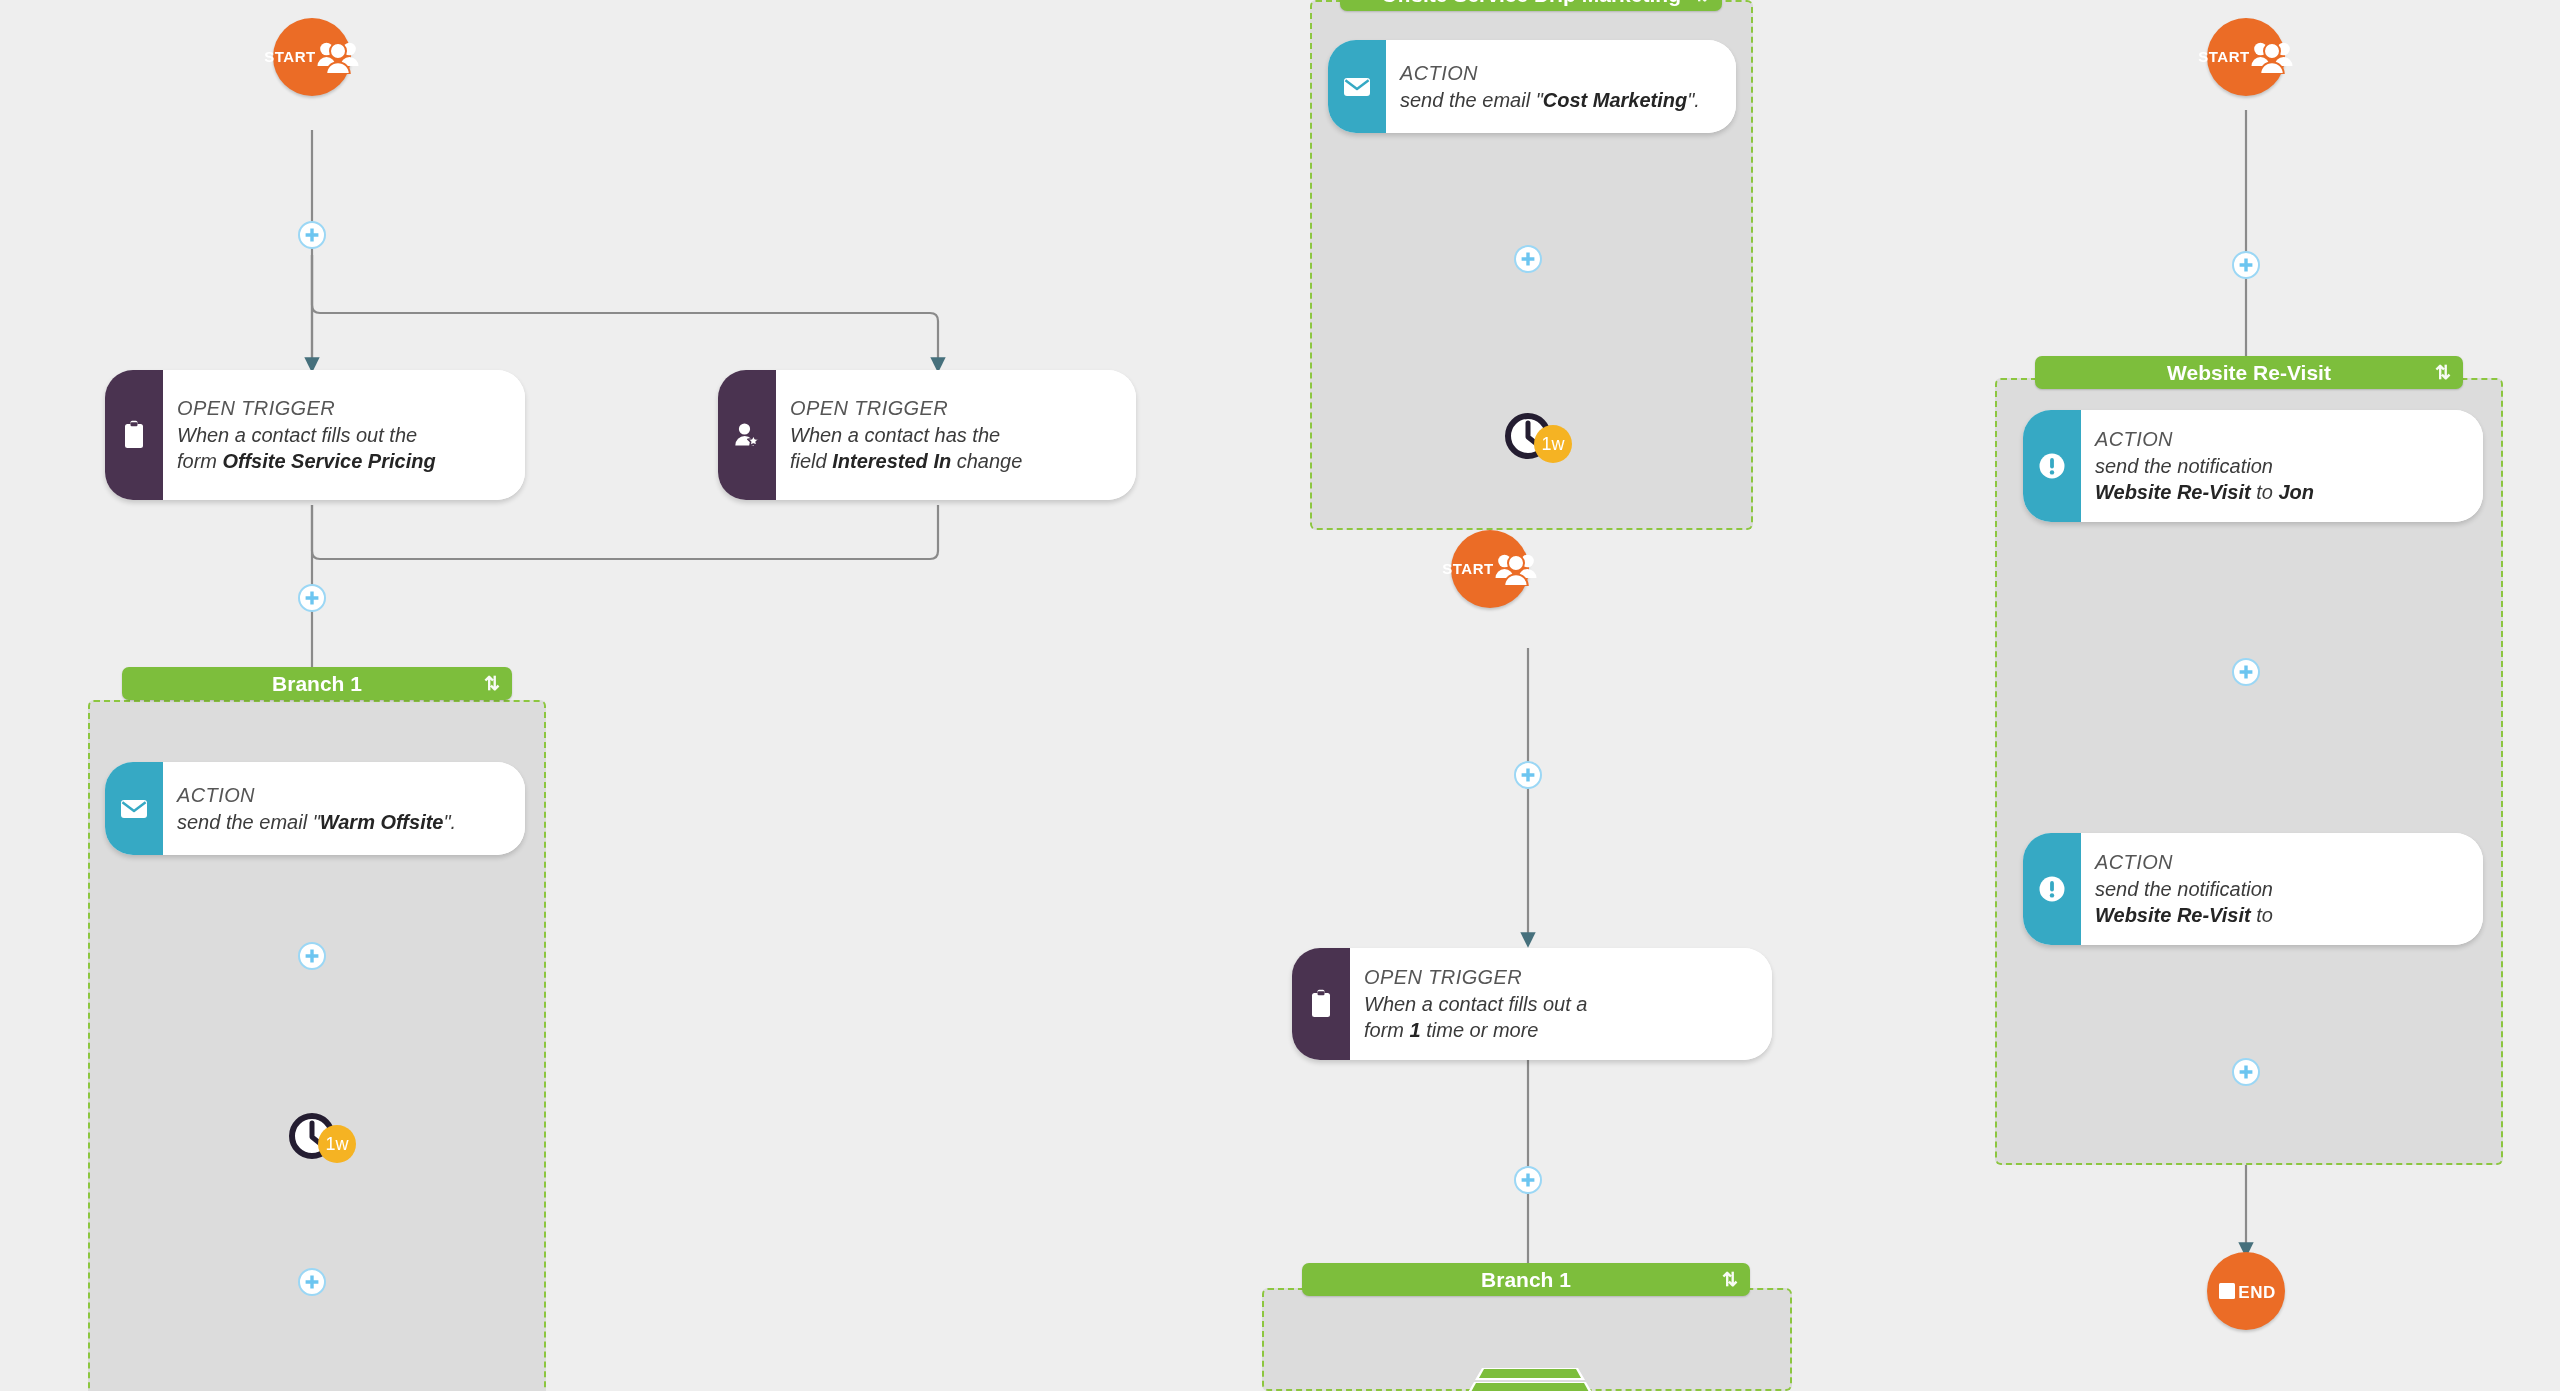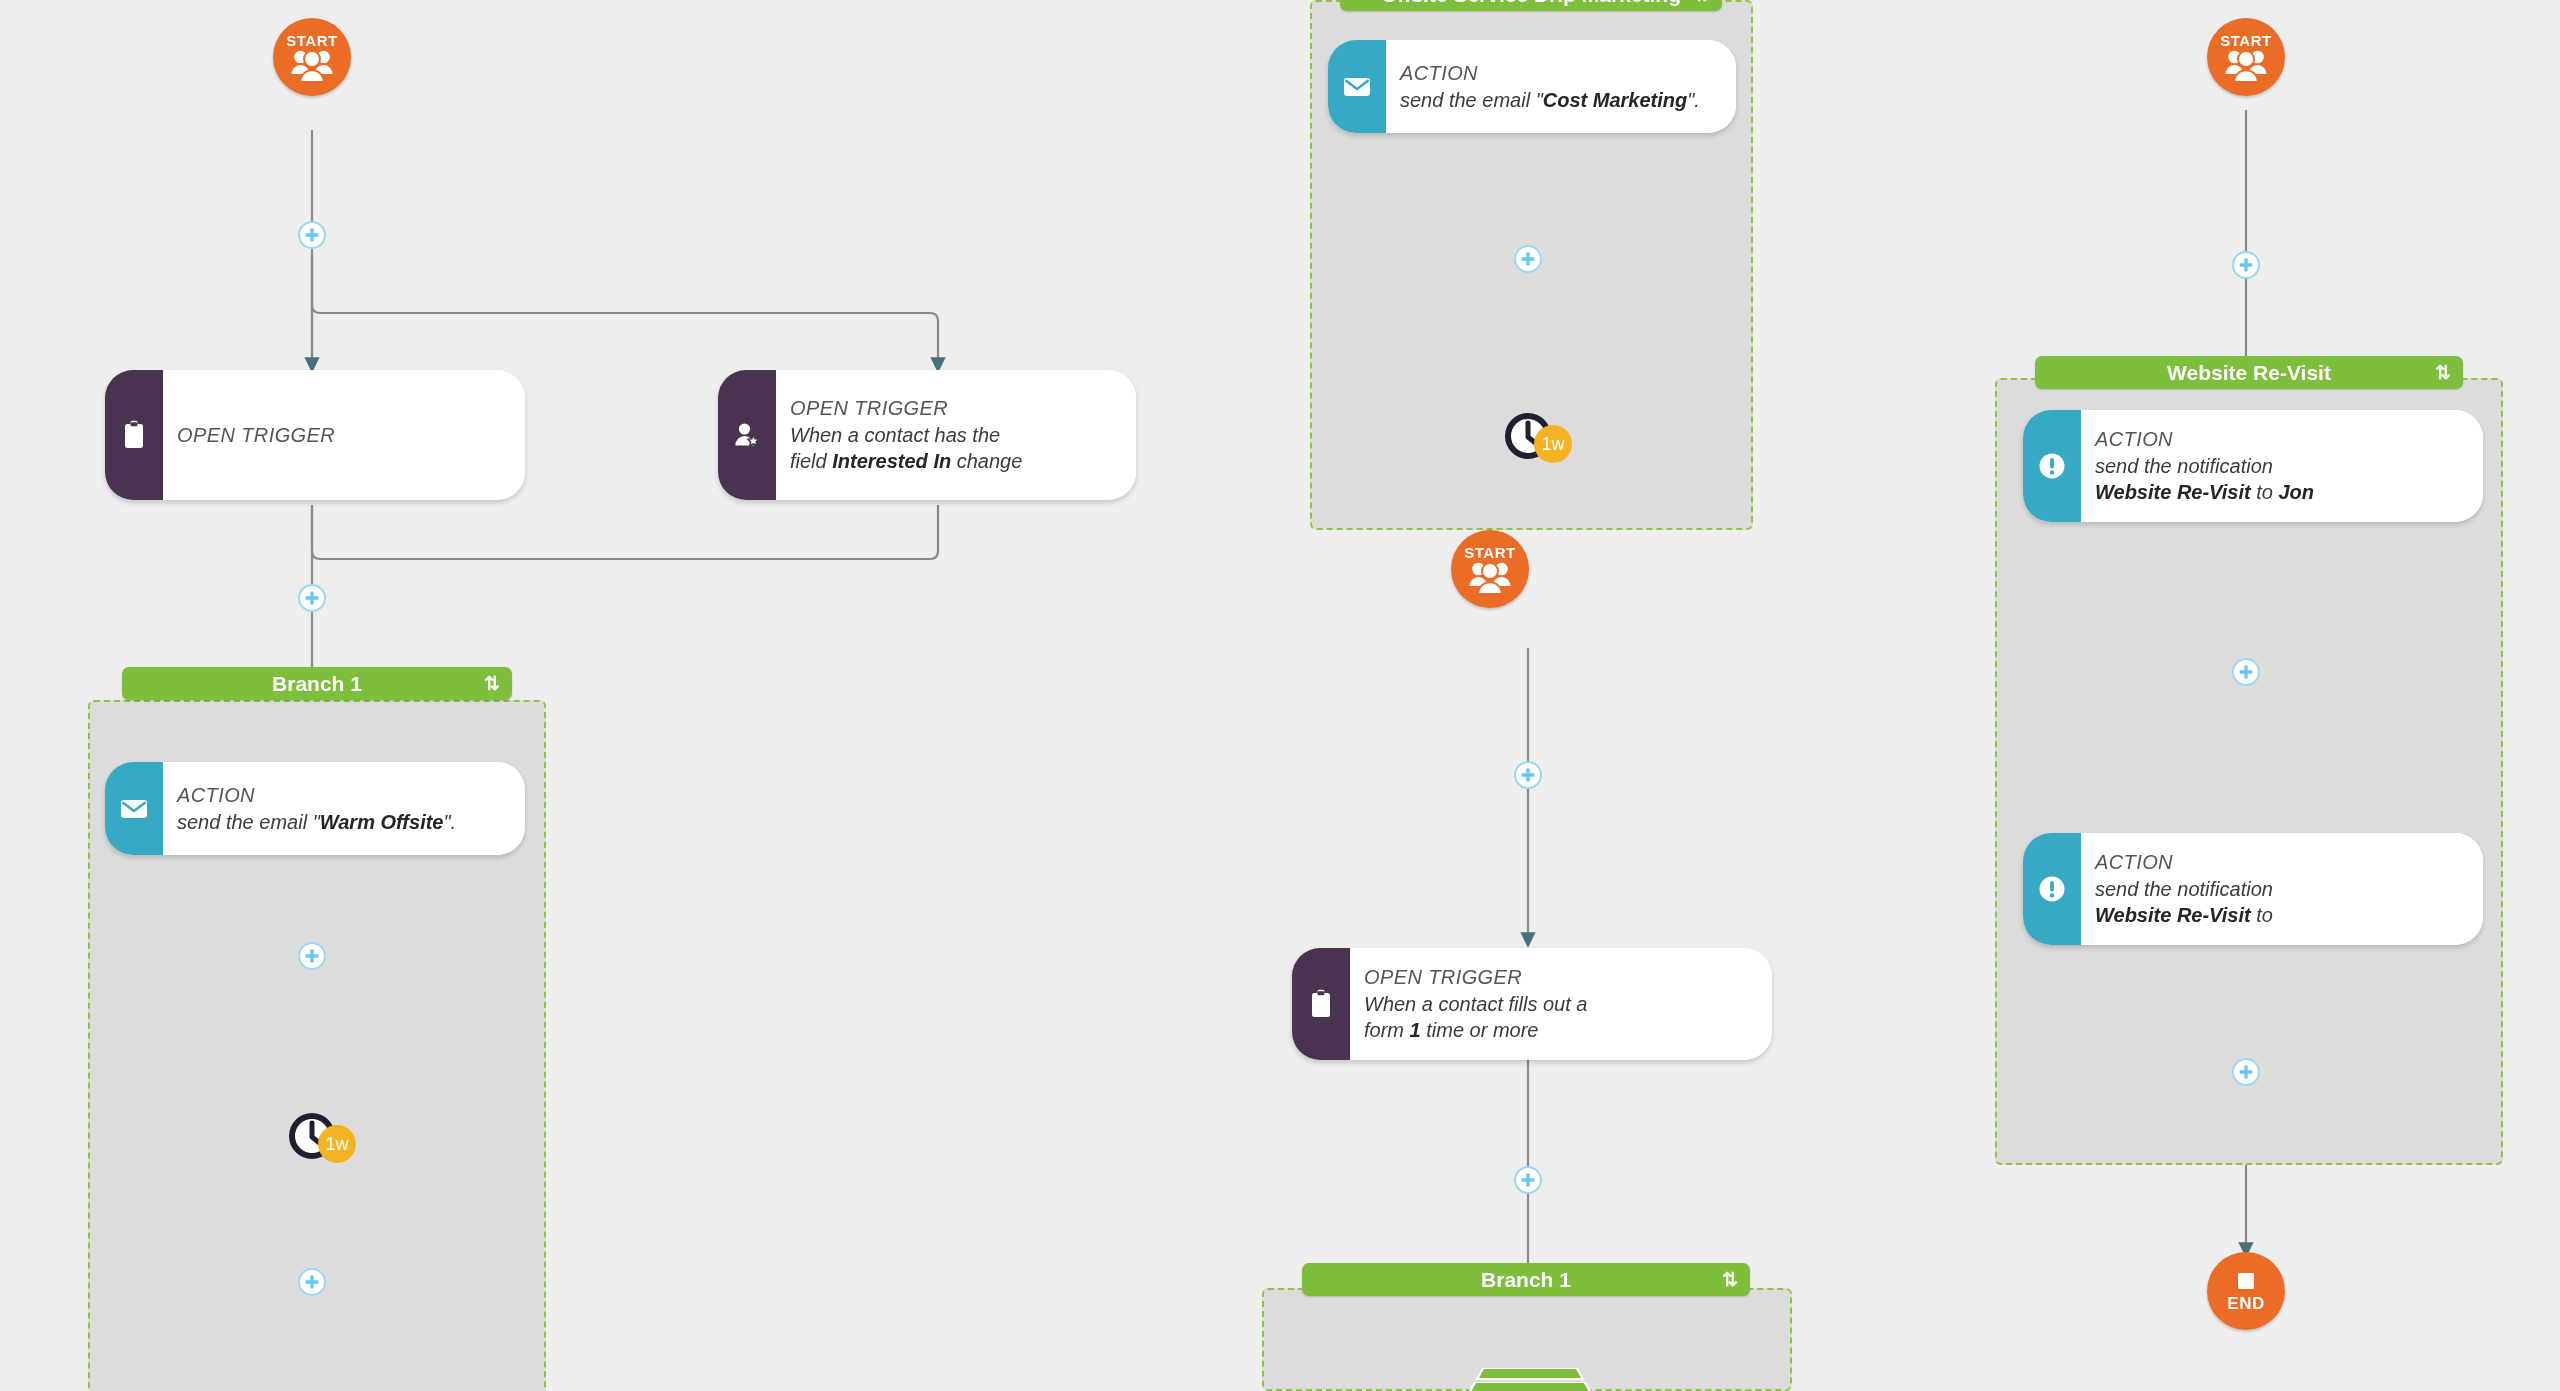--- a/index.html
+++ b/index.html
@@ -115,21 +115,20 @@
 
   
   .terminal {
     position: absolute;
     width: 78px;
     height: 78px;
     border-radius: 50%;
     background: #eb6c26;
     color: #ffffff;
     display: flex;
-    flex-direction: column;
     align-items: center;
     justify-content: center;
     box-shadow: 0 2px 3px rgba(0,0,0,0.18);
   }
   .terminal .t-label {
     font-size: 15px;
     font-weight: bold;
     letter-spacing: .5px;
     line-height: 1;
     margin-bottom: 1px;
@@ -263,20 +262,24 @@
   <div class="card" style="left:105px; top:370px; width:420px; height:130px;">
     <div class="card-icon trigger">
       <svg width="24" height="30" viewBox="0 0 24 30">
         <rect x="3" y="4" width="18" height="24" rx="2.5" fill="#fff"></rect>
         <rect x="8.5" y="0.8" width="7" height="5" rx="1.6" fill="#fff"></rect>
         <rect x="8.5" y="2.2" width="7" height="4" rx="1.2" fill="#4a3350"></rect>
       </svg>
     </div>
     <div class="card-body">
       <div class="card-kicker">OPEN TRIGGER</div>
+      <div class="card-text">
+        <span>When a contact fills out the</span><br>
+        <span>form </span><b>Offsite Service Pricing</b>
+      </div>
     </div>
   </div>
 
   <div class="card" style="left:718px; top:370px; width:418px; height:130px;">
     <div class="card-icon trigger">
       <svg width="28" height="28" viewBox="0 0 28 28">
         <circle cx="11.5" cy="8" r="5.6" fill="#fff"></circle>
         <path d="M2.3 24.5 a9.4 9.4 0 0 1 18.8 0 z" fill="#fff"></path>
         <path d="M20.4 14.2l1.7 3.5 3.9.55-2.8 2.7.66 3.85-3.45-1.8-3.45 1.8.66-3.85-2.8-2.7 3.88-.55z" fill="#fff" stroke="#4a3350" stroke-width="1.6" stroke-linejoin="round"></path>
       </svg>

